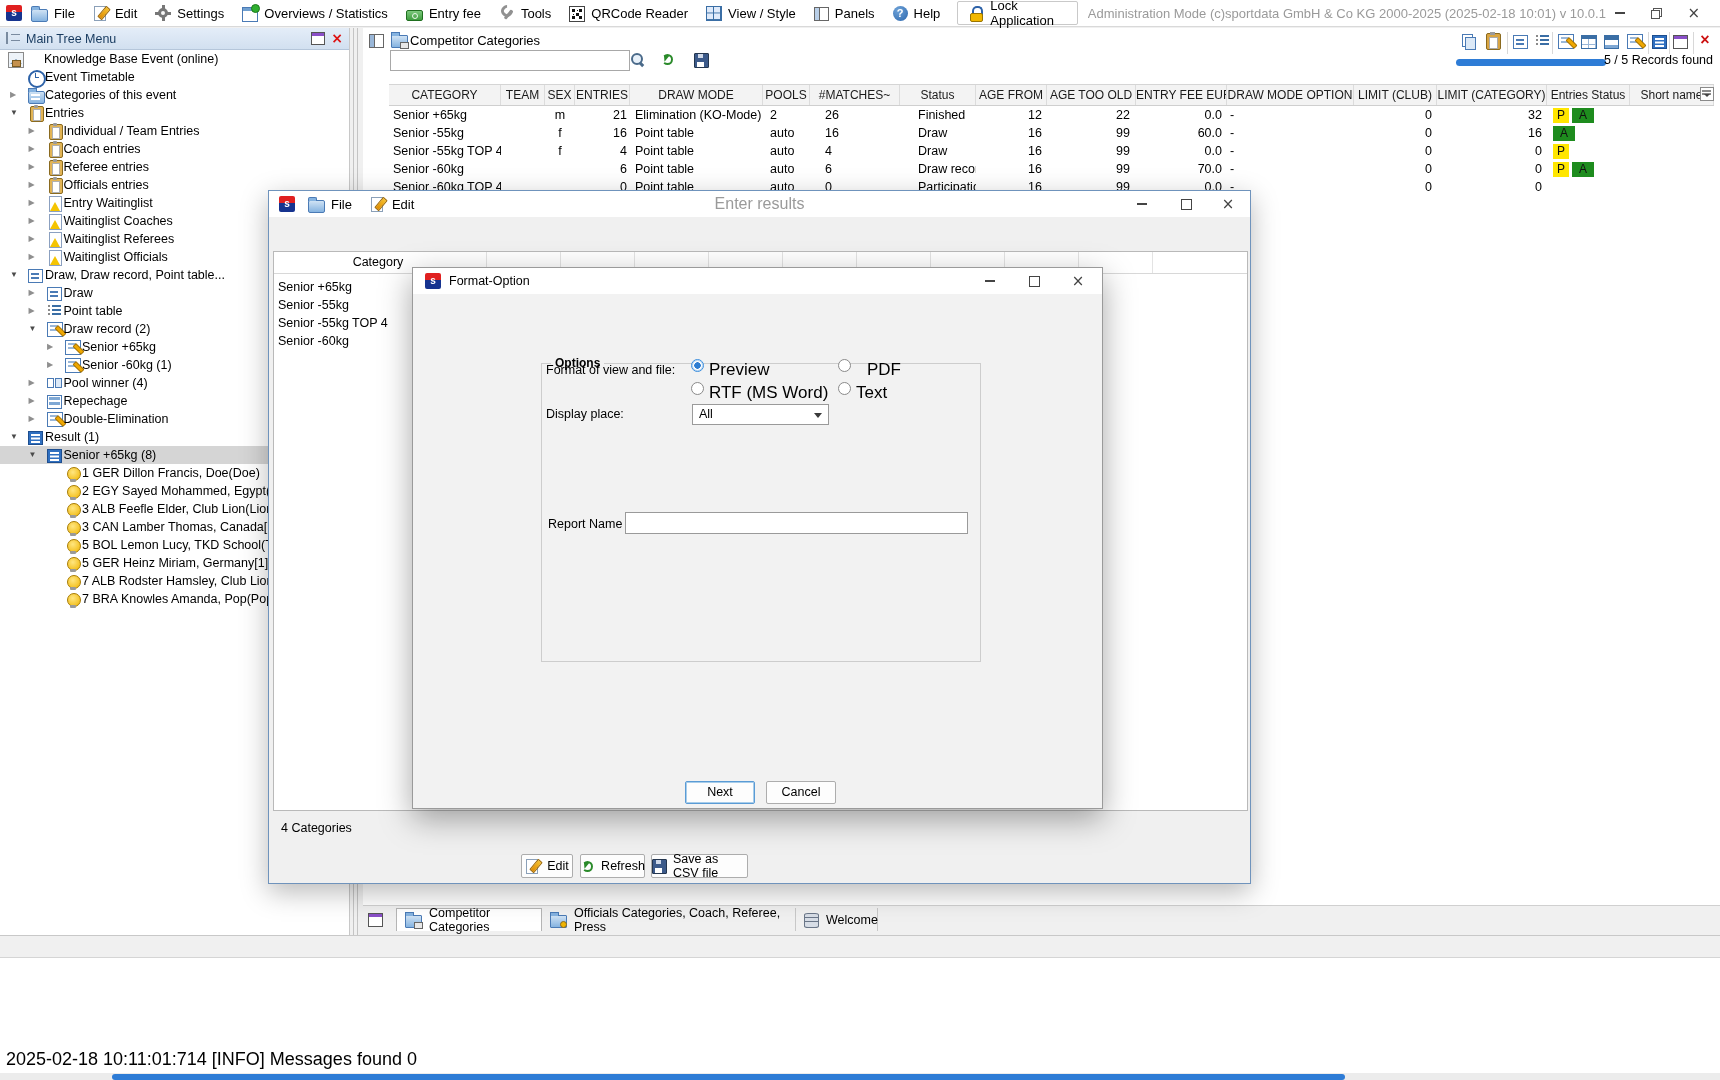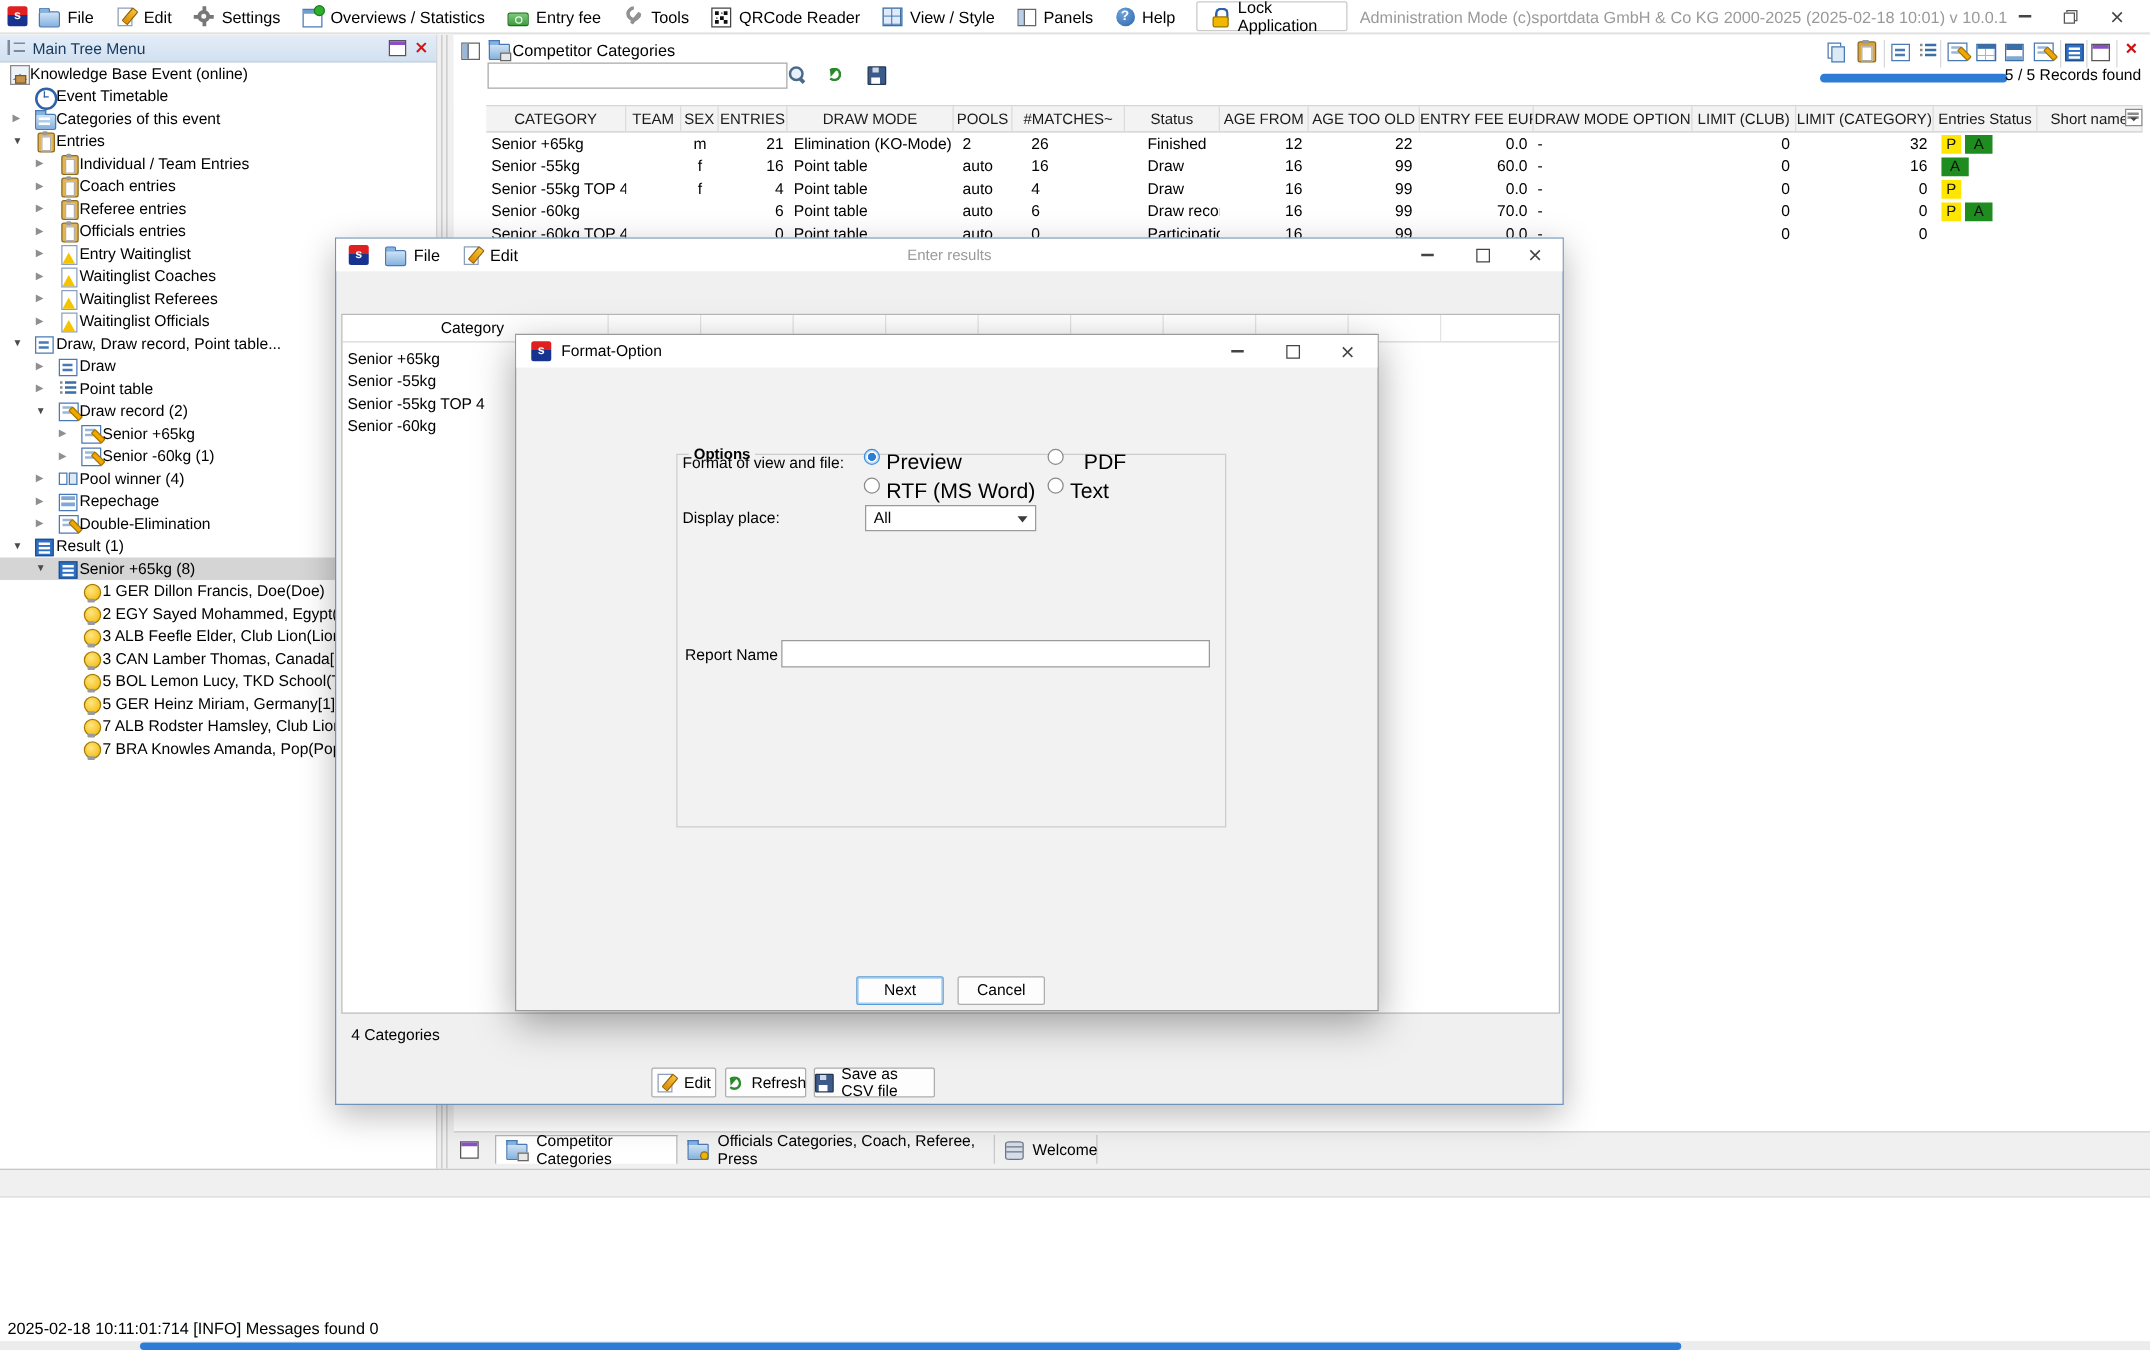--- a/index.html
+++ b/index.html
@@ -153,29 +153,29 @@
   
   #tabbar{position:absolute;left:0;top:877px;width:1357px;height:28px;background:#f0f0f0;border-top:1px solid #d0d0d0;box-sizing:border-box;}
   .tab{position:absolute;top:2px;height:23px;display:flex;align-items:center;gap:7px;padding:0 8px;box-sizing:border-box;font-size:12.5px;border-right:1px solid #c8c8c8;}
   .tab.sel{background:#fff;border:1px solid #b5b5b5;border-bottom:none;}
   
   #console{position:absolute;left:0;top:935px;width:1720px;height:145px;background:#f0f0f0;border-top:1px solid #c8c8c8;}
   #consoleHead{position:absolute;left:0;top:0;width:100%;height:21px;display:flex;align-items:center;}
   #consoleHead .t{margin-left:30px;font-size:12.5px;}
   #consoleHead .ic-console{position:absolute;left:8px;top:4px;}
   #consoleBody{position:absolute;left:0;top:21px;width:1720px;height:116px;background:#fff;border-top:1px solid #d5d5d5;box-sizing:border-box;}
-  #statusLine{position:absolute;left:6px;bottom:3px;font-size:13px;}
+  #statusLine{position:absolute;left:6px;bottom:3px;font-size:18px;}
   #hscroll{position:absolute;left:0;top:137px;width:1720px;height:8px;background:#ececec;}
   #hthumb{position:absolute;left:112px;top:1px;width:1233px;height:6px;border-radius:3px;}
   
   .dialog{position:absolute;box-sizing:border-box;}
   #erDialog{left:268px;top:190px;width:983px;height:694px;background:#f0f0f0;border:1px solid #6f93bc;box-shadow:0 8px 26px rgba(0,0,0,.28);}
   .dlgTitle{position:absolute;left:0;top:0;width:100%;height:26px;background:#fff;display:flex;align-items:center;}
   .dlgTitle .dmenu{display:flex;align-items:center;gap:6px;padding:0 9px;height:26px;font-size:13px;}
-  .dlgTitle .cap{position:absolute;left:0;right:0;text-align:center;font-size:12px;pointer-events:none;}
+  .dlgTitle .cap{position:absolute;left:0;right:0;text-align:center;font-size:16px;pointer-events:none;}
   .cap.inactive{color:#9a9a9a;}
   .dctl{position:absolute;top:0;width:34px;height:26px;display:flex;align-items:center;justify-content:center;}
   #erHeading{position:absolute;left:0;top:36px;width:100%;text-align:center;font-weight:bold;font-size:13px;}
   #erTable{position:absolute;left:4px;top:60px;width:975px;height:560px;background:#fff;border:1px solid #b9b9b9;box-sizing:border-box;}
   #erTableHead{position:absolute;left:0;top:0;width:100%;height:22px;border-bottom:1px solid #d8d8d8;box-sizing:border-box;}
   #erColHeader{position:absolute;left:0;top:3px;width:208px;text-align:center;font-size:12.5px;}
   .ervsep{position:absolute;top:0;width:1px;height:21px;background:#e3e3e3;}
   .errow{position:absolute;left:4px;height:18px;line-height:18px;font-size:12.5px;white-space:nowrap;}
   #erFooterCount{position:absolute;left:1px;top:630px;font-size:12.5px;padding-left:11px;}
   .erbtn{position:absolute;top:663px;height:24px;background:#fdfdfd;border:1px solid #adadad;border-radius:2px;display:flex;align-items:center;justify-content:center;gap:6px;font-size:12.5px;box-sizing:border-box;}
@@ -258,21 +258,21 @@
   <div id="treePanel">
     <div id="treeHeader">
       <span class="ic-treelogo"></span>
       <span class="t">Main Tree Menu</span>
       <span class="ic ic-max" style="position:absolute;right:24px;top:4px;"></span>
       <span style="position:absolute;right:6px;top:1px;color:#d11;font:bold 14px/18px 'DejaVu Sans',sans-serif;">×</span>
     </div>
     <div id="treeBody">
         <div class="trow">
           <span class="ic ic-home" style="left: 8px;"></span>
-          <span class="tlabel" style="left: 12px; padding-left: 12px;">Knowledge Base Event (online)</span>
+          <span class="tlabel" style="left: 32px; padding-left: 12px;">Knowledge Base Event (online)</span>
         </div>
         <div class="trow">
           <span class="ic ic-clock" style="left: 28px;"></span>
           <span class="tlabel" style="left: 45px;">Event Timetable</span>
         </div>
         <div class="trow">
           <span class="tarrow" style="left: 10px;">▶</span>
           <span class="ic ic-foldergrid" style="left: 28px;"></span>
           <span class="tlabel" style="left: 45px;">Categories of this event</span>
         </div>

